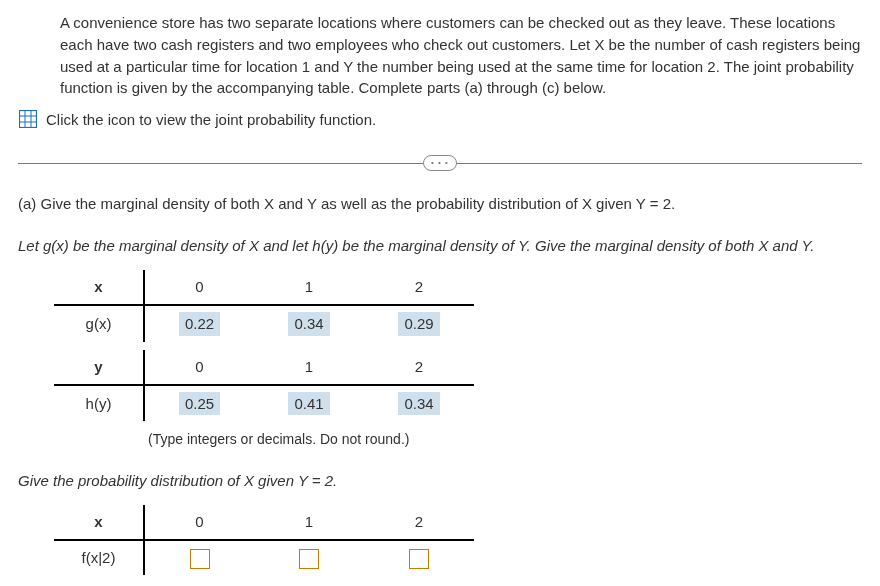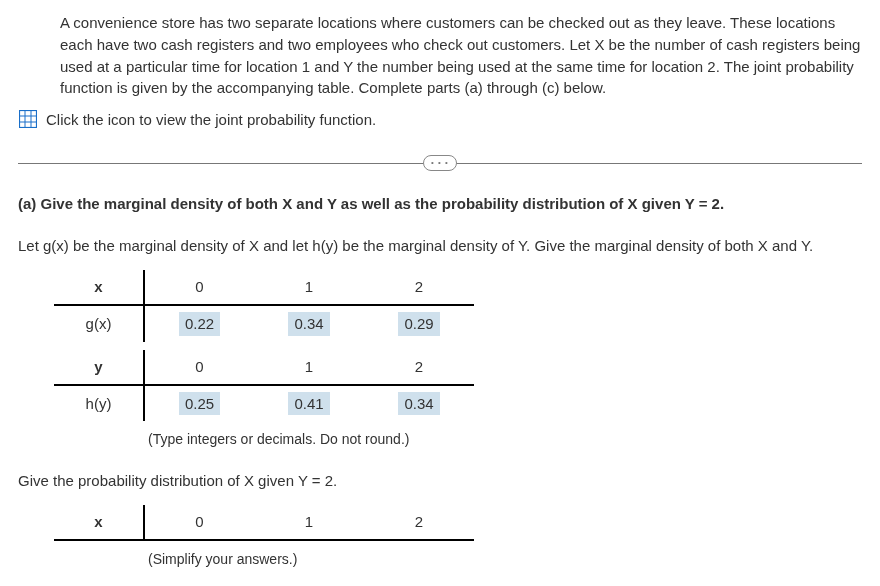--- a/index.html
+++ b/index.html
@@ -32,22 +32,22 @@
     .pill {
       position: relative;
       background: #fff;
       border: 1px solid #888;
       border-radius: 12px;
       width: 34px; height: 16px;
       display: flex; align-items: center; justify-content: center;
       font-size: 8px; letter-spacing: 1px; color: #777;
       z-index: 1;
     }
-    .part-label { margin: 14px 0 12px; font-weight: bold; }
-    .instr { margin: 20px 0 14px; }
+    .part-label { margin: 14px 0 12px; }
+    .instr { margin: 20px 0 14px; font-style: italic; }
     .tbl {
       margin-left: 36px;
       margin-bottom: 8px;
     }
     .tbl table { border-collapse: collapse; }
     .tbl td, .tbl th {
       padding: 6px 0;
       text-align: center;
       font-weight: normal;
       width: 110px;
@@ -150,17 +150,23 @@
 
 <div class="tbl">
   <table>
     <tbody>
         <tr class="hdr-row">
       <td class="rowhead">x</td>
       <td>0</td>
       <td>1</td>
       <td>2</td>
     </tr>
+    <tr>
+      <td class="rowhead">f(x|2)</td>
+      <td><span class="ans-box"></span></td>
+      <td><span class="ans-box"></span></td>
+      <td><span class="ans-box"></span></td>
+    </tr>
   </tbody>
     </table>
 </div>
 
 <div class="hint">(Simplify your answers.)</div>
 
 </body></html>

